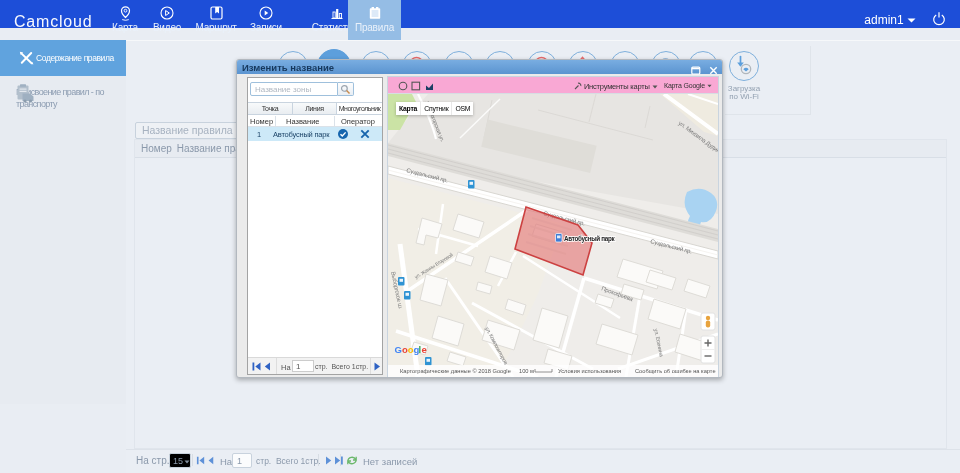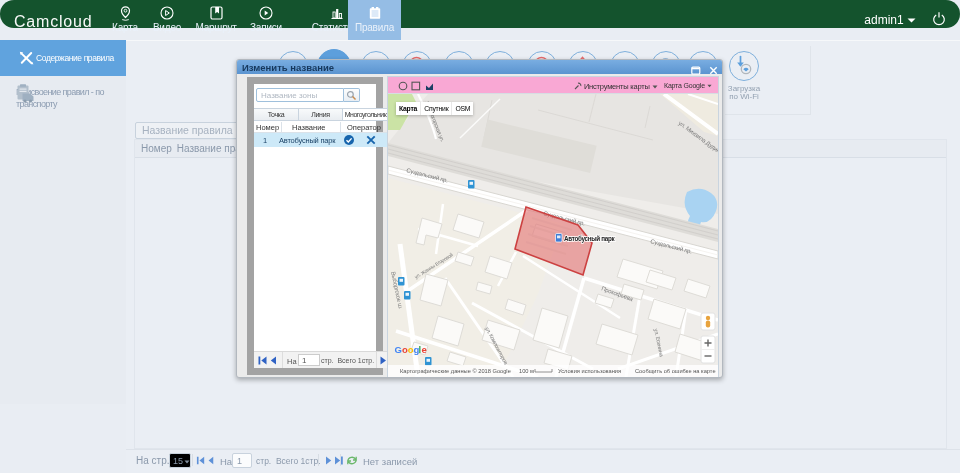--- a/index.html
+++ b/index.html
@@ -1,21 +1,21 @@
 <!DOCTYPE html>
 <html><head>
 <meta charset="utf-8">
 <style>
 * { margin:0; padding:0; box-sizing:border-box; }
 html,body { width:960px; height:473px; overflow:hidden; }
 body { font-family:"Liberation Sans", sans-serif; background:#e9edf3; position:relative; }
 .abs { position:absolute; }
 
 
-#header { position:absolute; left:0; top:0; width:960px; height:28px; background:#14532d;border-radius:14px; }
+#header { position:absolute; left:0; top:0; width:960px; height:28px; background:#1d4ed8; }
 #logo { position:absolute; left:14px; top:13px; color:rgba(255,255,255,0.97); font-size:16px; letter-spacing:0.8px; }
 .nav { position:absolute; top:0; height:40px; text-align:center; color:#eaf1fa; }
 .nav .ic { margin-top:5px; height:16px; }
 .nav .lb { font-size:10px; margin-top:1px; white-space:nowrap; letter-spacing:-0.2px; }
 .nav.active { background:#95bde5; }
 #admin { position:absolute; right:44px; top:13px; color:#fff; font-size:12px; }
 #pwr { position:absolute; right:13px; top:11px; }
 
 
 #sidebar { position:absolute; left:0; top:40px; width:126px; height:364px; background:#e7ebf1; }
@@ -33,21 +33,21 @@
 #tablebox { position:absolute; left:8px; top:98px; right:13px; height:310px; border:1px solid #e0e5ec; }
 #ruletable { position:absolute; left:0px; top:0px; width:100%; height:18px; background:#e7ebf1; border-bottom:1px solid #d8dee6; color:#8b99ab; font-size:10px; line-height:17px; }
 #botbar { position:absolute; left:0px; top:408px; right:0px; height:21px; border-top:1px solid #dde2e9; font-size:10px; color:#8b99ab; }
 .sep { position:absolute; width:1px; height:12px; background:#d7dde4; top:4px; }
 
 
 #modal { position:absolute; left:236px; top:59px; width:487px; height:319px; background:#ebebeb; border:1px solid #b2b8bf; border-radius:3px; box-shadow:0 2px 5px rgba(0,0,0,0.3); }
 #mtitle { position:absolute; left:0; top:0; right:0; height:14px; background:linear-gradient(#79ade1,#5b94d0); border-radius:2px 2px 0 0; }
 #mtitle .t { position:absolute; left:5px; top:1.5px; font-size:9.5px; font-weight:bold; color:#16385d; }
 #mtitle .btns { position:absolute; right:4px; top:1px; }
-#mleft { position:absolute; left:10px; top:17px; width:136px; height:298px; background:#fff; border:7px solid #a3a3a3; font-size:8.5px; }
+#mleft { position:absolute; left:10px; top:17px; width:136px; height:298px; background:#fff; border:1px solid #a3a3a3; font-size:8.5px; }
 #msearch { position:absolute; left:2px; top:4px; width:88px; height:14px; border:1px solid #9fc0dc; border-radius:2px 0 0 2px; background:#fff; font-size:8px; color:#b0b8c2; line-height:13px; padding-left:4px; }
 #msbtn { position:absolute; left:90px; top:4px; width:16px; height:14px; border:1px solid #9fc0dc; border-left:none; border-radius:0 2px 2px 0; background:linear-gradient(#fdfdfd,#e8eef4); }
 #mtabs { position:absolute; left:0px; top:24px; width:134px; height:13px; display:flex; font-size:7px; letter-spacing:-0.3px; color:#333; text-align:center; border-top:1px solid #c9d4df; border-bottom:1px solid #c9d4df; }
 #mtabs div { line-height:11px; border-right:1px solid #c9d4df; background:linear-gradient(#f8fafb,#e9edf1); white-space:nowrap; overflow:hidden; }
 #mtabs div:last-child { border-right:none; background:#fff; }
 #mthead { position:absolute; left:0px; top:37px; width:134px; height:12px; font-size:7.5px; color:#333; border-bottom:1px solid #dbe2e9; }
 #mrow { position:absolute; left:0px; top:49px; width:134px; height:14px; background:#cde9f8; font-size:7.5px; color:#1c4468; letter-spacing:-0.2px; }
 #mpager { position:absolute; left:0px; bottom:0px; width:134px; height:17px; background:#f2f2f2; border-top:1px solid #d9d9d9; font-size:7.5px; color:#555; }
 #mmap { position:absolute; left:150px; top:16px; width:332px; height:301px; background:#fff; border:1px solid #c9d4df; }
 #maptb { position:absolute; left:0; top:0; width:330px; height:17px; background:#f9a8d4; border-bottom:1px solid #d7dde3; }

